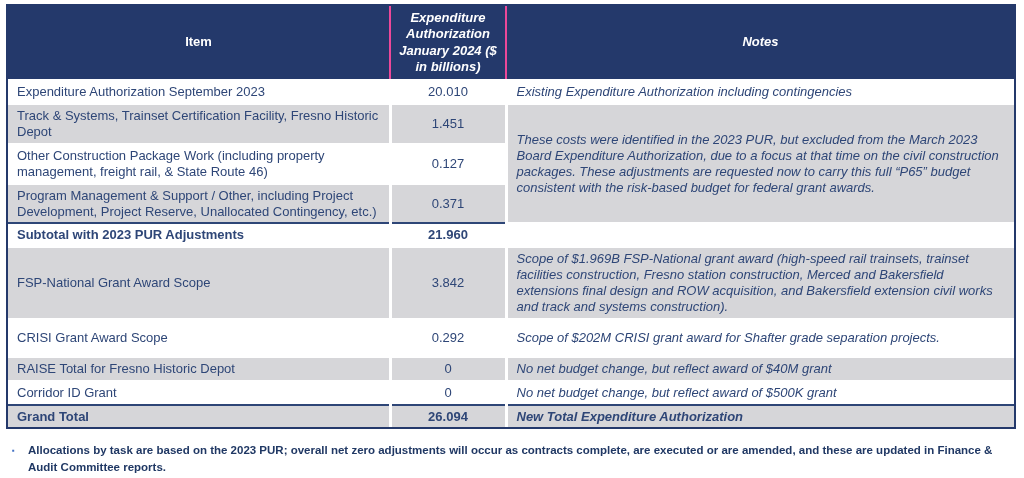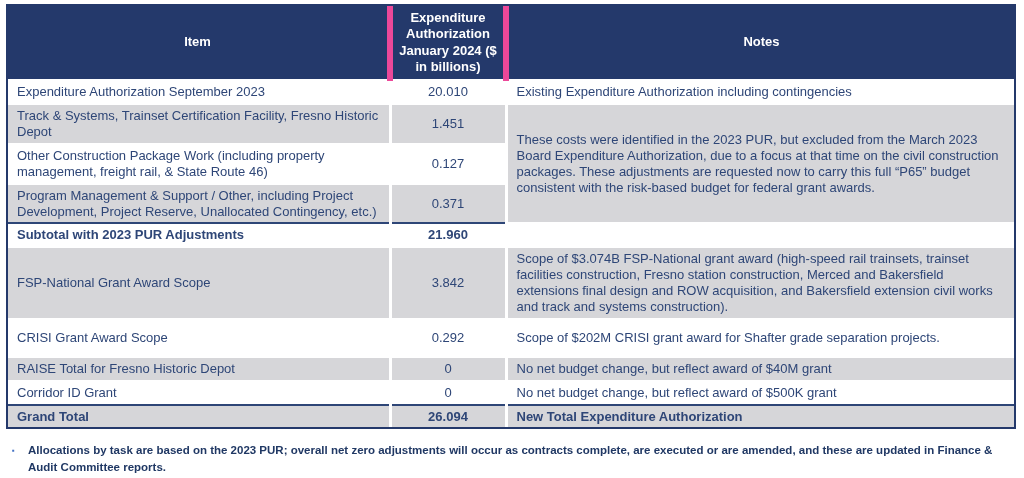--- a/index.html
+++ b/index.html
@@ -28,33 +28,33 @@
     background: #24396B;
     color: #ffffff;
     font-weight: bold;
     font-size: 13px;
     line-height: 1.25;
     text-align: center;
     vertical-align: middle;
     height: 69px;
     padding: 2px 4px;
   }
-  th.sep { border-left: 6px solid #ec4899; }
+  th.sep { border-left: 2px solid #ec4899; font-style: italic; }
 
   td {
     font-size: 13px;
     line-height: 1.22;
     vertical-align: middle;
     padding: 3px 9px;
     border-top: 2px solid #ffffff;
     color: #2E4677;
     overflow: hidden;
   }
   td.amt  { text-align: center; border-left: 3px solid #ffffff; padding: 3px 4px; }
-  td.note { border-left: 3px solid #ffffff; }
+  td.note { border-left: 3px solid #ffffff; font-style: italic; }
 
   tr.band-gray  td { background: #D6D6D9; }
   tr.band-white td { background: #ffffff; }
   td.cell-gray  { background: #D6D6D9 !important; }
 
   tr.bold td { font-weight: bold; }
   td.navy-top { border-top: 2px solid #2E4677; }
 
   tr.h-r1  { height: 24px; }
   tr.h-r2  { height: 37px; }
@@ -120,21 +120,21 @@
           <td class="amt">0.371</td>
         </tr>
         <tr class="band-white bold h-r5">
           <td class="navy-top">Subtotal with 2023 PUR Adjustments</td>
           <td class="amt navy-top">21.960</td>
           <td class="note"></td>
         </tr>
         <tr class="band-gray h-r6">
           <td>FSP-National Grant Award Scope</td>
           <td class="amt">3.842</td>
-          <td class="note">Scope of $3.074B FSP-National grant award (high-speed rail trainsets, trainset facilities construction, Fresno station construction, Merced and Bakersfield extensions final design and ROW acquisition, and Bakersfield extension civil works and track and systems construction).</td>
+          <td class="note">Scope of $1.969B FSP-National grant award (high-speed rail trainsets, trainset facilities construction, Fresno station construction, Merced and Bakersfield extensions final design and ROW acquisition, and Bakersfield extension civil works and track and systems construction).</td>
         </tr>
         <tr class="band-white h-r7">
           <td>CRISI Grant Award Scope</td>
           <td class="amt">0.292</td>
           <td class="note">Scope of $202M CRISI grant award for Shafter grade separation projects.</td>
         </tr>
         <tr class="band-gray h-r8">
           <td>RAISE Total for Fresno Historic Depot</td>
           <td class="amt">0</td>
           <td class="note">No net budget change, but reflect award of $40M grant</td>

